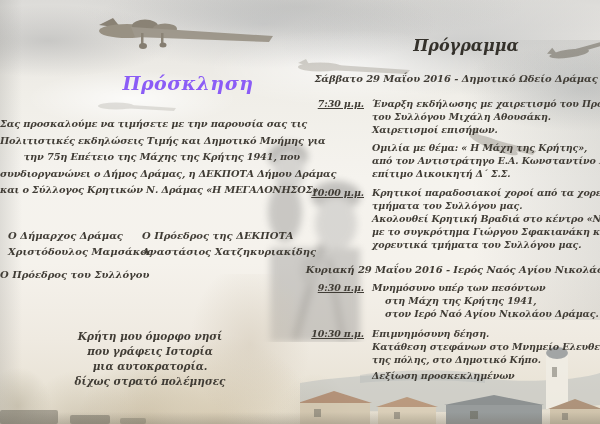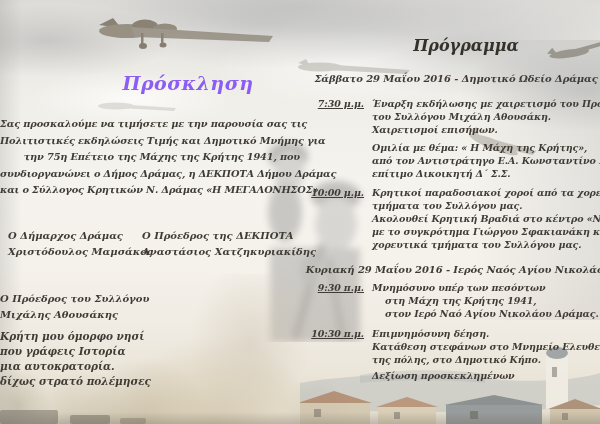--- a/index.html
+++ b/index.html
@@ -39,22 +39,22 @@
   .bg-bottomedge{left:0;bottom:0;width:600px;height:12px;
     background:linear-gradient(180deg, transparent, rgba(108,103,90,.30));}
   .ruin{background:#57554c;opacity:.42;border-radius:2px;}
   
   .lp-title{left:0;top:72px;width:300px;text-align:center;font-size:19px;letter-spacing:.5px;color:#8b5cf6;margin-left:38px;}
   .lp-body{left:0;top:116px;width:300px;text-align:right;font-size:9.8px;line-height:16.6px;letter-spacing:-.15px;}
   .sig{font-size:10px;line-height:13px;text-align:left;}
   .sig .name{margin-top:3px;}
   .sig-mayor{left:8px;top:229px;width:140px;}
   .sig-dekpota{left:142px;top:229px;width:152px;}
-  .sig-assoc{left:0;top:292px;width:300px;}
-  .poem{left:0;top:329px;width:300px;font-size:10.5px;line-height:15px;}
+  .sig-assoc{left:0;top:268px;width:300px;}
+  .poem{left:0;top:329px;width:300px;text-align:center;font-size:10.5px;line-height:15px;}
   
   .rp-title{left:316px;top:36px;width:300px;text-align:center;font-size:16px;color:#34312b;}
   .day-heading{text-align:center;font-size:10px;letter-spacing:-.1px;}
   .rp-sat{left:300px;top:73px;width:312px;}
   .rp-sun{left:300px;top:264px;width:316px;}
   .sched{left:300px;width:300px;font-size:9.5px;line-height:13px;letter-spacing:-.1px;}
   .sched .time{position:absolute;left:0;top:0;width:64px;text-align:right;text-decoration:underline;}
   .sched .slines{position:absolute;left:72px;top:0;}
   .indent{padding-left:13px;}
   .r1{top:97px;} .r2{top:141px;} .r3{top:186px;}
@@ -175,21 +175,20 @@
   <div class="abs sig sig-mayor">
     <div class="line">Ο Δήμαρχος Δράμας</div>
     <div class="line name">Χριστόδουλος Μαμσάκος</div>
   </div>
   <div class="abs sig sig-dekpota">
     <div class="line">Ο Πρόεδρος της ΔΕΚΠΟΤΑ</div>
     <div class="line name">Αναστάσιος Χατζηκυριακίδης</div>
   </div>
   <div class="abs sig sig-assoc">
     <div class="line">Ο Πρόεδρος του Συλλόγου</div>
-    <div class="line name">Μιχάλης Αθουσάκης</div>
   </div>
 
   <div class="abs poem">
     <div class="line">Κρήτη μου όμορφο νησί</div>
     <div class="line">που γράφεις Ιστορία</div>
     <div class="line">μια αυτοκρατορία.</div>
     <div class="line">δίχως στρατό πολέμησες</div>
   </div>
 
   <div class="abs rp-title line">Πρόγραμμα</div>

